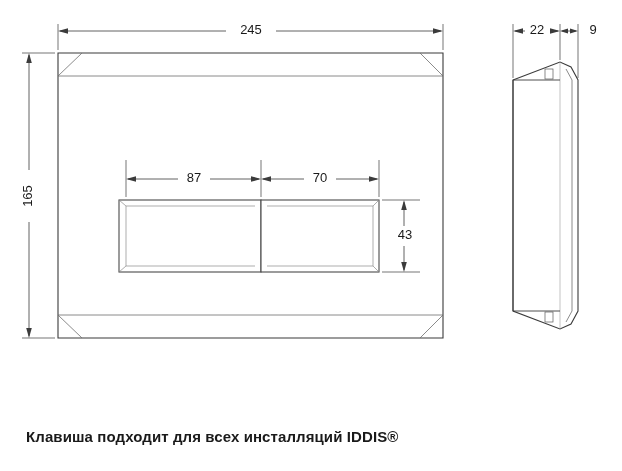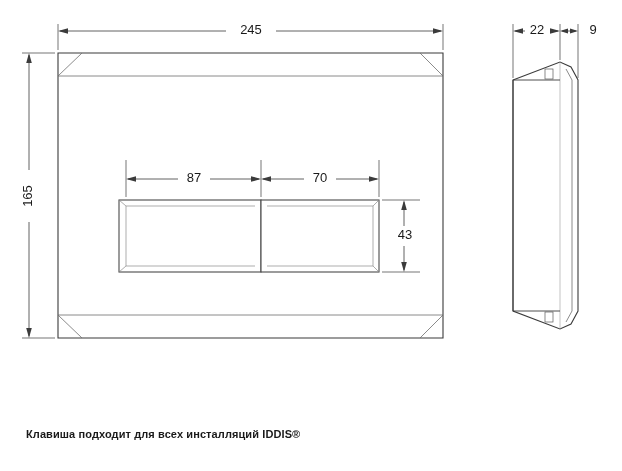--- a/index.html
+++ b/index.html
@@ -21,21 +21,21 @@
     width: 622px;
     height: 471px;
     border-radius: 6px;
   }
   .caption {
     position: absolute;
     left: 26px;
     top: 428px;
     width: 580px;
     font-family: "Liberation Sans", sans-serif;
-    font-size: 11px;
+    font-size: 15px;
     font-weight: bold;
     color: #1a1a1a;
     letter-spacing: 0.1px;
   }
   svg text {
     font-family: "Liberation Sans", sans-serif;
     font-size: 13px;
     fill: #1a1a1a;
   }
 </style>

